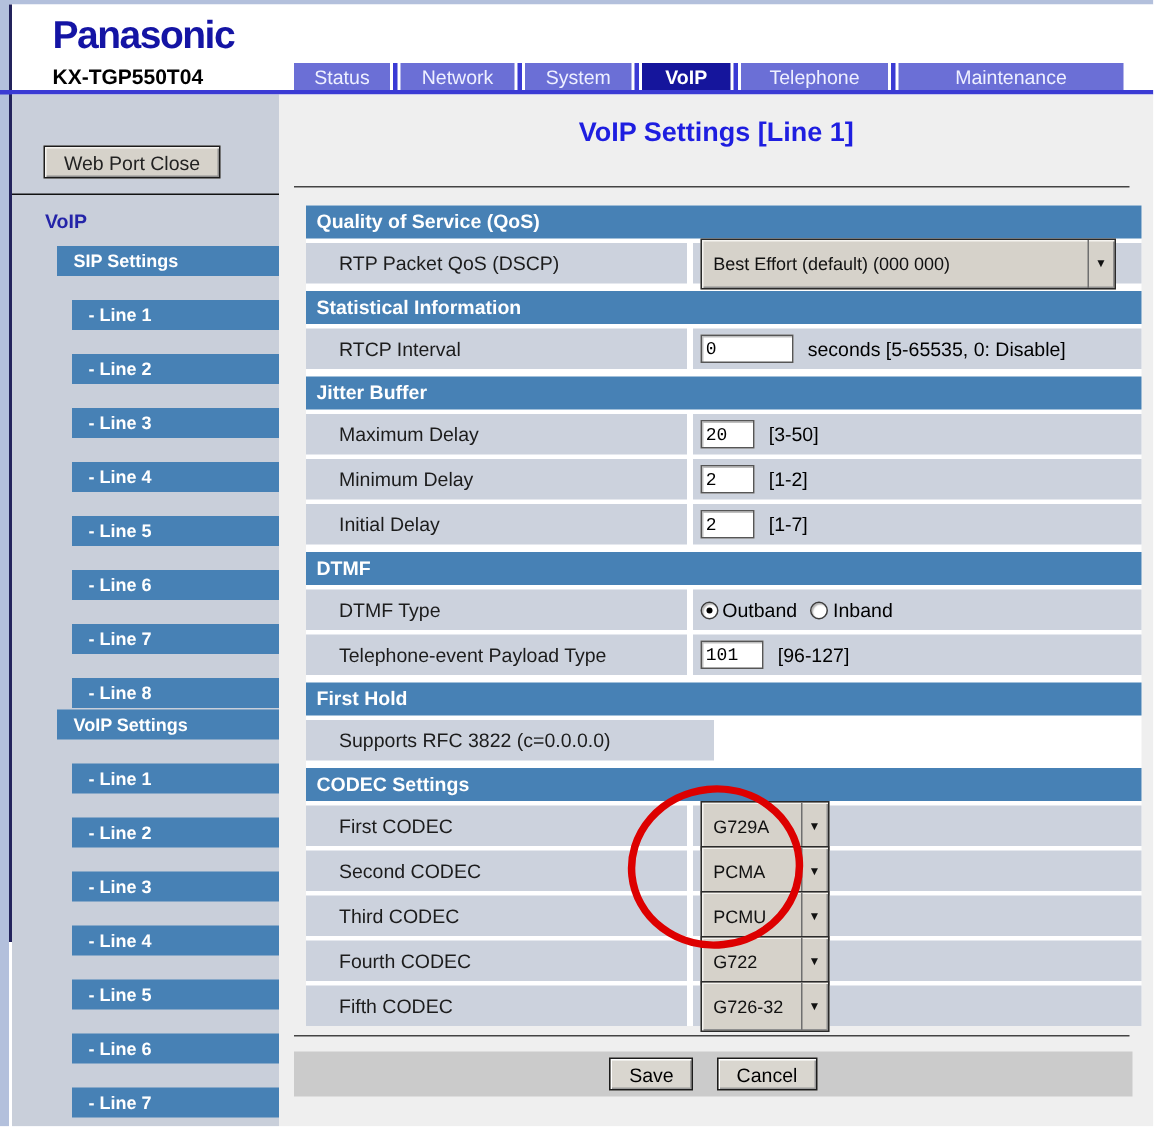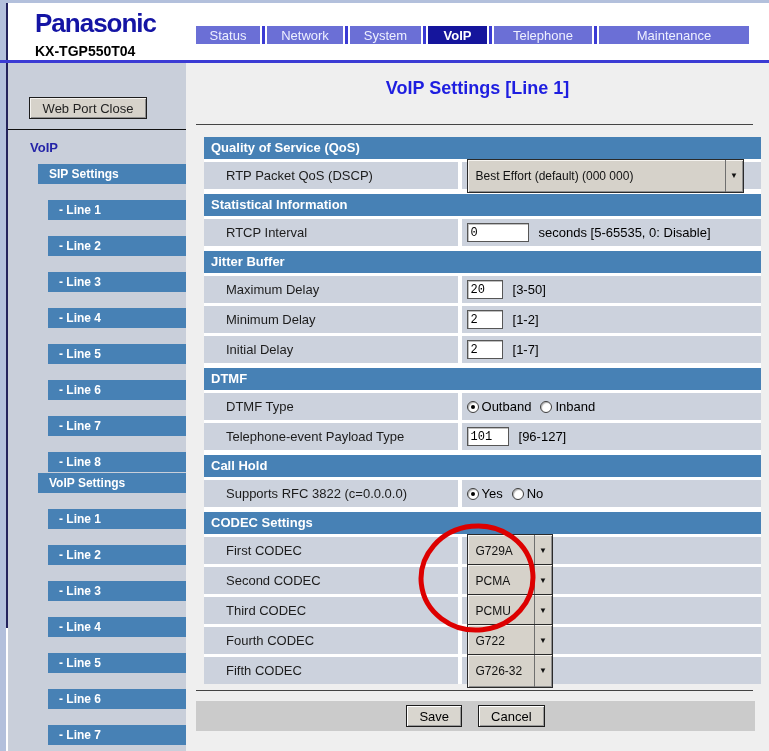--- a/index.html
+++ b/index.html
@@ -11,21 +11,21 @@
   }
   
   .top-strip  { position:absolute; left:0; top:0; width:769px; height:3px; background:#b3c0dc; }
   .left-strip { position:absolute; left:0; top:0; width:6px; height:751px; background:#b3c0dc; }
   .left-line  { position:absolute; left:6px; top:3px; width:2px; height:625px; background:#23235c; }
   
   .header { position:absolute; left:8px; top:3px; width:761px; height:57px; background:#fff; }
   .logo   { position:absolute; left:27px; top:5px; font-size:26px; font-weight:bold;
             letter-spacing:-1px; color:#1414a4; }
   .model  { position:absolute; left:27px; top:40px; font-size:14px; font-weight:bold; color:#000; }
-  .tabbar { position:absolute; left:188px; bottom:0; height:34px; display:flex; align-items:stretch; }
+  .tabbar { position:absolute; left:188px; bottom:0; height:18px; display:flex; align-items:stretch; }
   .tab    { height:18px; display:flex; align-items:center; justify-content:center;
             font-size:13px; color:#eef0ff; background:#6b6fd6; cursor:pointer; }
   .tab.active { background:#15159c; font-weight:bold; color:#fff; }
   .tab-sep { width:3px; height:18px; background:#3b3bd4; margin:0 2px; }
   .header-line { position:absolute; left:0; top:60px; width:769px; height:3px; background:#3b3bd4; }
   
   .sidebar { position:absolute; left:8px; top:63px; width:178px; height:688px; background:#c9cfda; }
   .webport-btn { position:absolute; left:21px; top:34px; width:118px; height:22px;
     background:#d6d2ca; border:1px solid #1c1c1c;
     box-shadow:inset 1px 1px 0 #f5f3ef, inset -1px -1px 0 #8f8f8f;
@@ -198,31 +198,23 @@
           </div>
           <div class="row">
             <div class="cell-label">Telephone-event Payload Type</div>
             <div class="cell-value">
               <input class="ctl-input" value="101" style="width: 42px;">
               <span class="hint">[96-127]</span>
             </div>
           </div>
         </div>
         <div class="section">
-          <div class="sec-header">Call Hold</div>
+          <div class="sec-header">First Hold</div>
           <div class="row">
             <div class="cell-label">Supports RFC 3822 (c=0.0.0.0)</div>
-            <div class="cell-value">
-              <div class="radio-group">
-                <span class="radio sel"></span>
-                <span class="radio-label">Yes</span>
-                <span class="radio"></span>
-                <span class="radio-label">No</span>
-              </div>
-            </div>
           </div>
         </div>
         <div class="section">
           <div class="sec-header">CODEC Settings</div>
           <div class="row">
             <div class="cell-label">First CODEC</div>
             <div class="cell-value">
               <div class="ctl-select" style="width: 86px;">
                 <span class="sel-text">G729A</span>
                 <span class="sel-arrow">▼</span>

